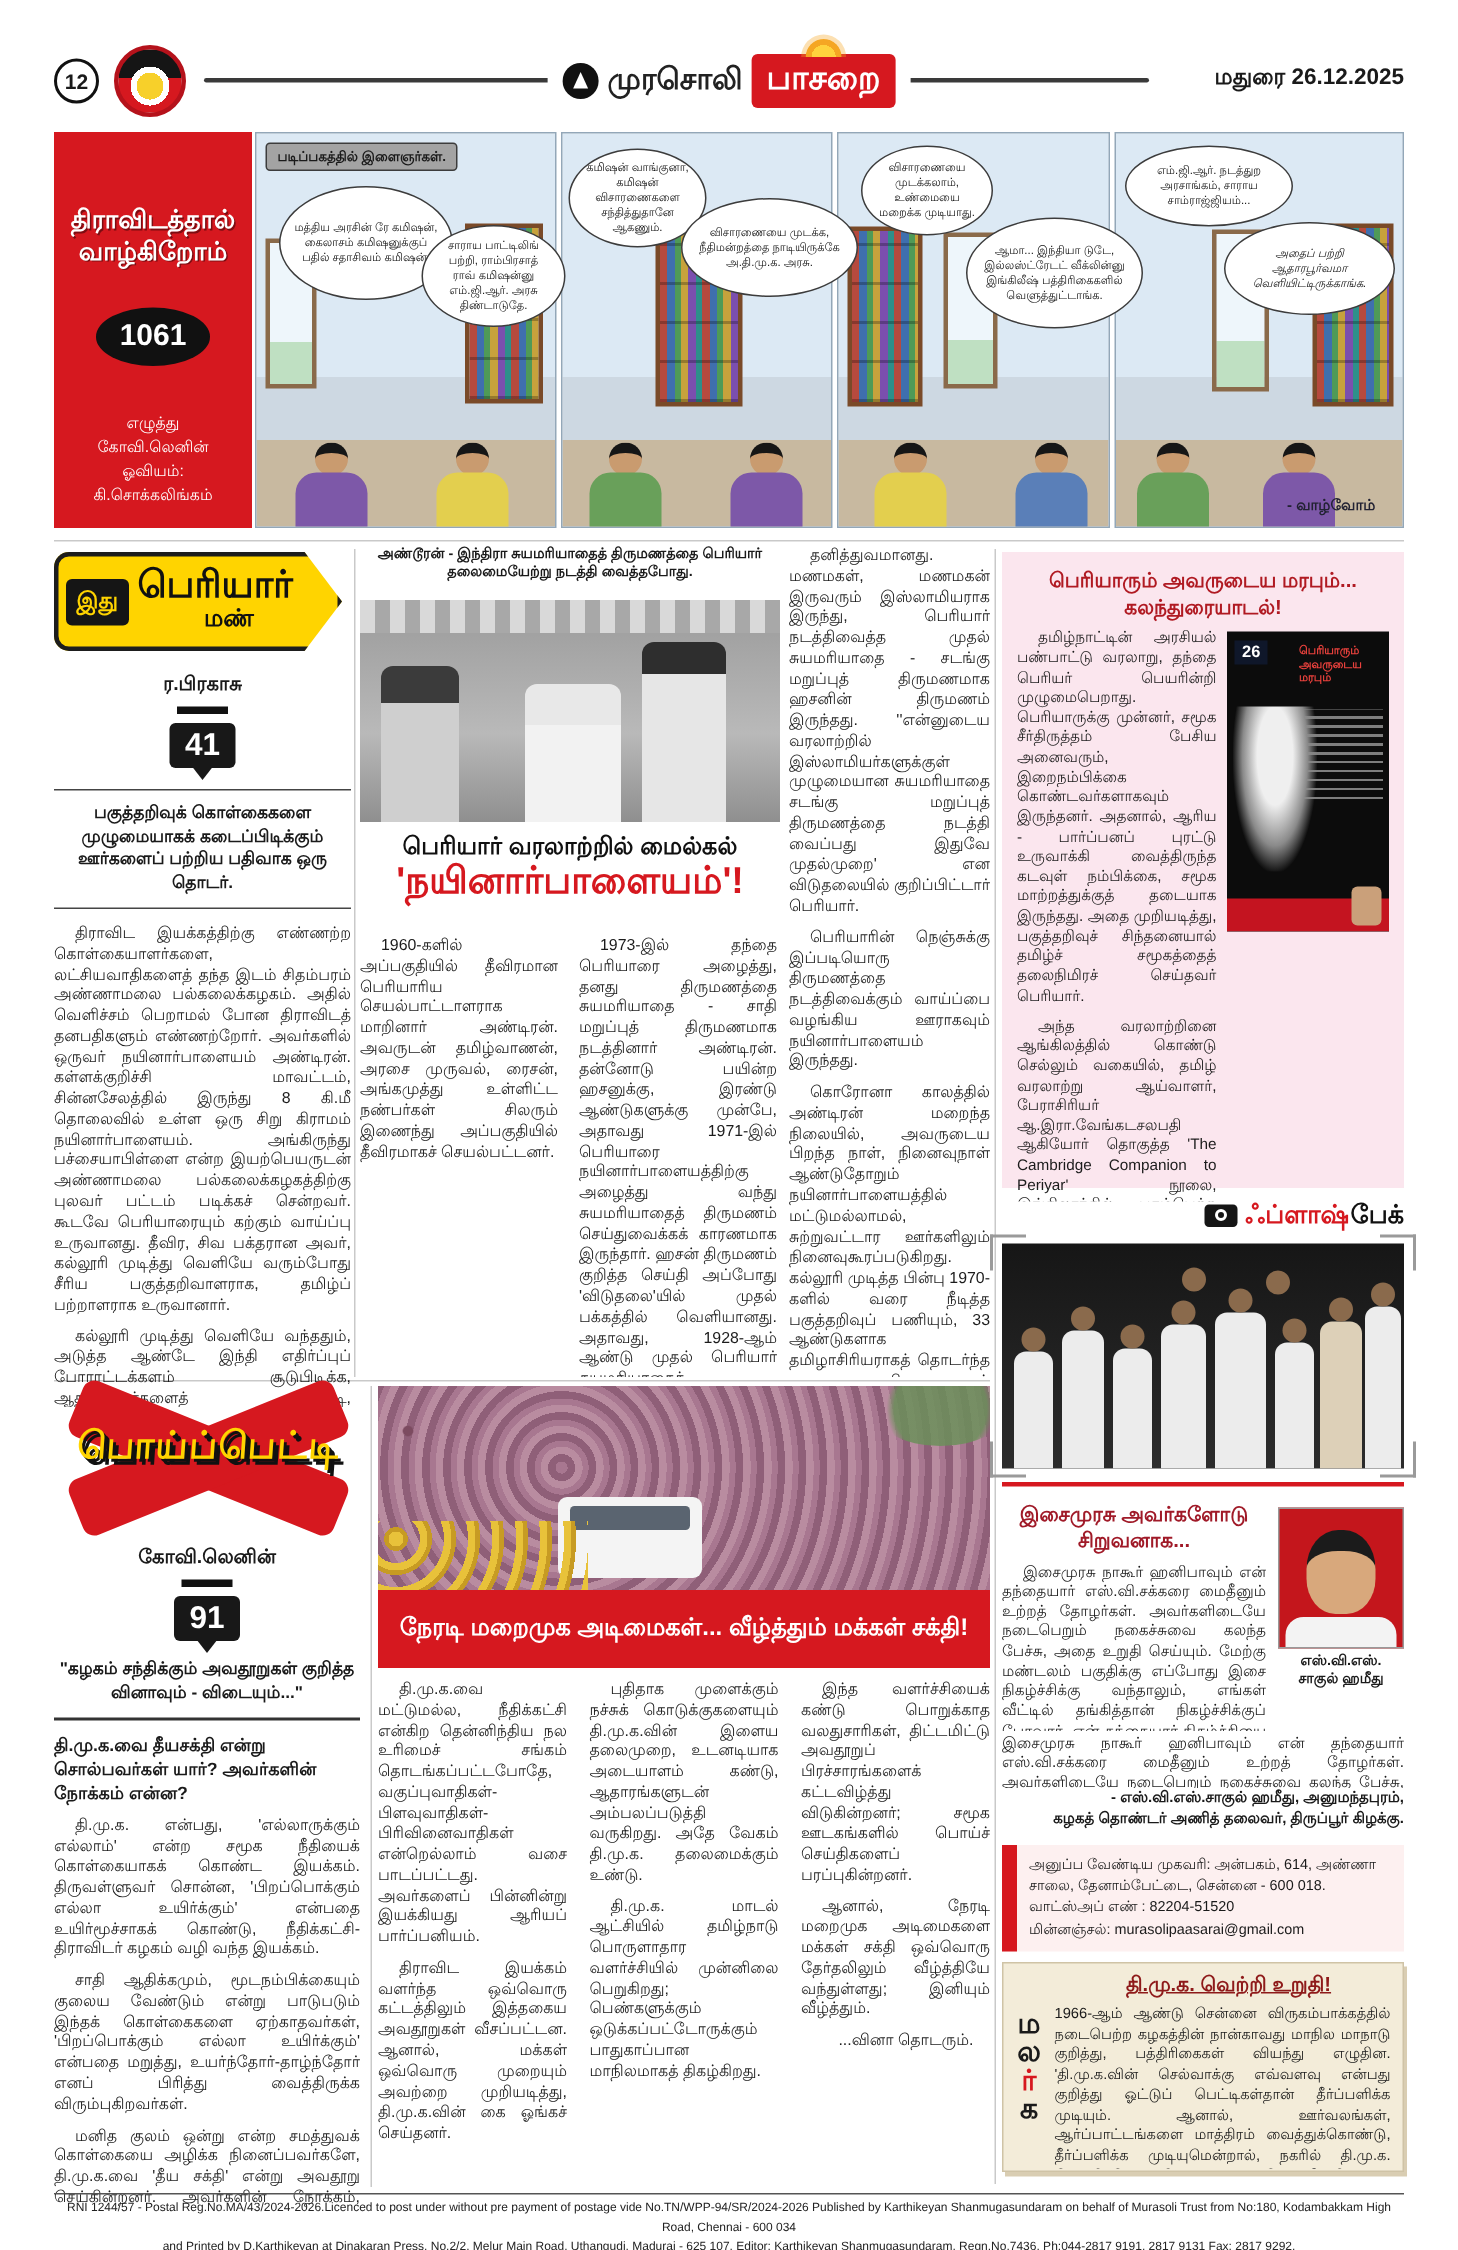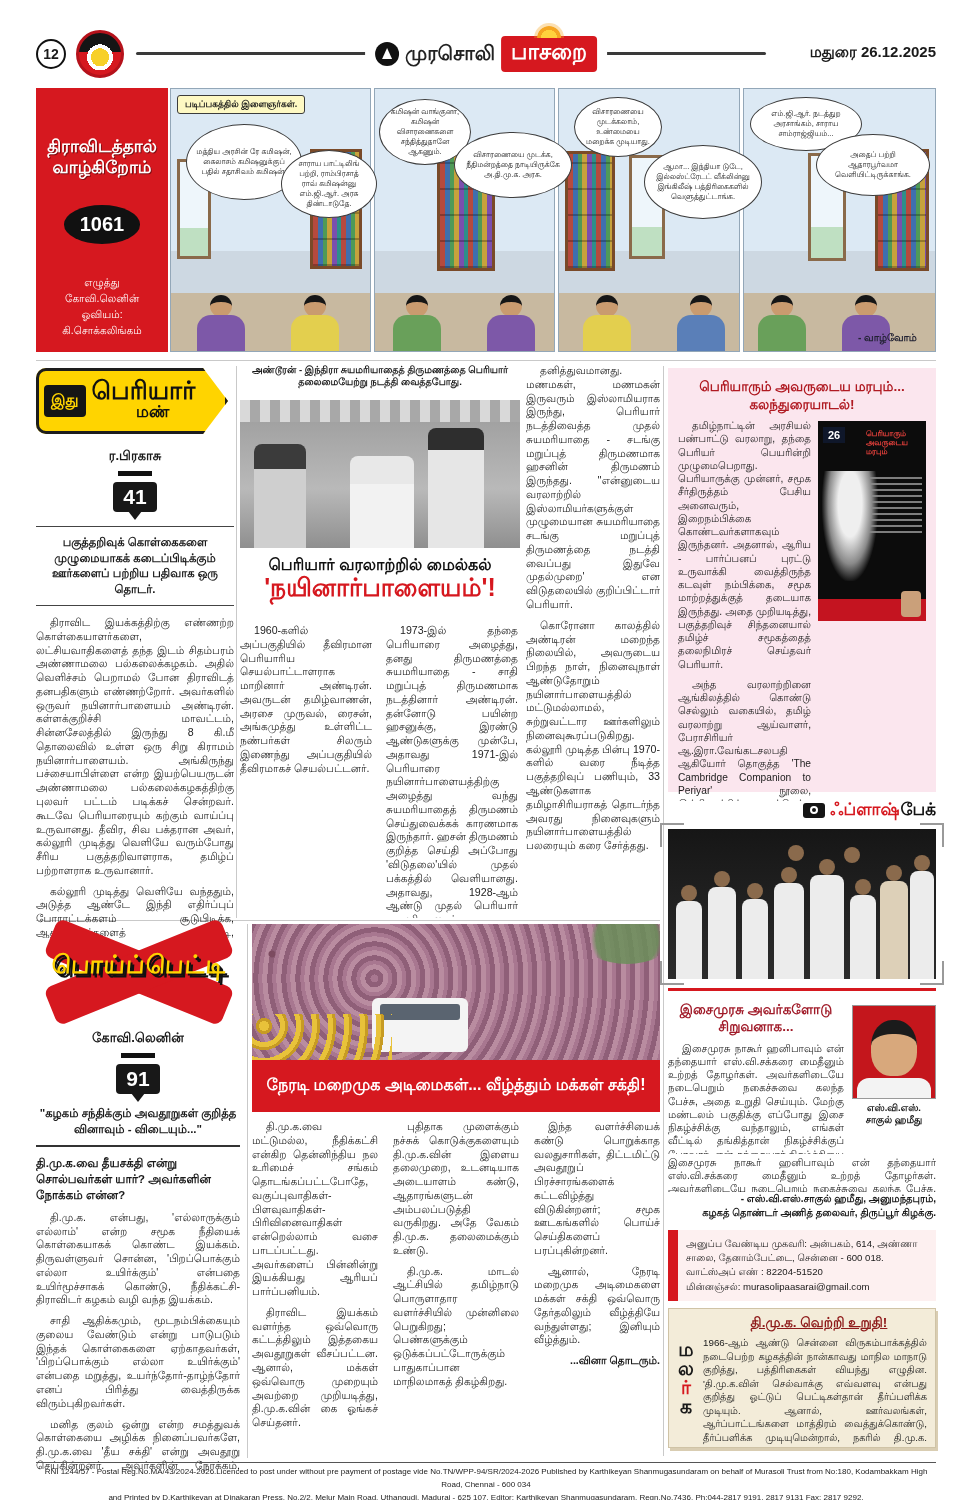--- a/index.html
+++ b/index.html
@@ -42,21 +42,21 @@
       border:3px solid #7a4a28;box-sizing:border-box;}
   .window{position:absolute;background:linear-gradient(180deg,#eef6fb 0 70%,#bfe0c2 70% 100%);
       border:3px solid #8a6a4a;box-sizing:border-box;}
   .person{position:absolute;}
   .person .head{width:22px;height:22px;border-radius:50%;background:#c99b6f;margin:0 auto;
       border-top:7px solid #161616;box-sizing:border-box;}
   .person .torso{width:48px;height:36px;border-radius:14px 14px 0 0;margin-top:-2px;}
   .bubble{position:absolute;background:#fff;border:1.5px solid #3c3c3c;border-radius:50%;
       display:flex;align-items:center;justify-content:center;text-align:center;
       font-size:7.6px;line-height:1.3;padding:7px 9px;box-sizing:border-box;color:#101010;font-weight:500;}
-  .pcaption{position:absolute;background:#fef9c3;border:1.5px solid #3c3c3c;border-radius:3px;
+  .pcaption{position:absolute;background:#a3a3a3;border:1.5px solid #3c3c3c;border-radius:3px;
       font-size:9px;font-weight:bold;padding:3px 7px;}
   .comic-sign{position:absolute;font-size:10px;font-weight:bold;color:#223;}
   
   .bodytxt{font-size:10.6px;line-height:1.3;color:#1c1c1c;}
   .bodytxt p{margin:0 0 7px;text-indent:14px;}
   .colhead-red{color:#b01a22;font-weight:900;text-align:center;}
   .vrule{position:absolute;width:1px;background:#c9c9c9;}
   .hrule{position:absolute;height:1px;background:#c9c9c9;}
   
   .pm-logo{width:192px;height:66px;background:#ffd400;border-radius:10px;position:relative;
@@ -72,21 +72,21 @@
   .badge:after{content:"";position:absolute;left:50%;bottom:-8px;transform:translateX(-50%);
       border-left:7px solid transparent;border-right:7px solid transparent;border-top:9px solid #181818;}
   .intro{font-weight:bold;font-size:11.5px;text-align:center;line-height:1.35;
       border-top:1.5px solid #444;border-bottom:1.5px solid #444;padding:8px 2px;margin:14px 0 10px;}
   
   .ms-caption{font-size:9.6px;font-weight:bold;text-align:center;line-height:1.3;}
   .bw-photo{background:linear-gradient(180deg,#9a9a9a,#b9b9b9 60%,#8f8f8f);position:relative;overflow:hidden;}
   .bw-photo .fig{position:absolute;border-radius:8px 8px 0 0;}
   .hl-black{font-size:16px;font-weight:900;color:#101010;text-align:center;line-height:1.15;}
   .hl-red{font-size:25px;font-weight:900;color:#d6181f;text-align:center;line-height:1.1;}
-  .ending{font-weight:700;text-align:right;}
+  .ending{font-weight:400;text-align:center;}
   
   .pinkbox{background:#fbe6ee;padding:10px 10px 8px;box-sizing:border-box;}
   .poster{float:right;width:108px;height:200px;background:#0c0c0c;margin:2px 0 5px 7px;position:relative;overflow:hidden;}
   .poster .tag{position:absolute;left:5px;top:6px;background:#0f172a;color:#fff;font-weight:900;font-size:11px;padding:2px 5px;}
   .poster .ptitle{position:absolute;right:4px;top:8px;width:56px;color:#e8413c;font-weight:900;font-size:7.5px;line-height:1.2;}
   .poster .lines{position:absolute;right:4px;top:52px;width:56px;height:60px;
       background:repeating-linear-gradient(0deg,#9a9a9a 0 1.5px,rgba(0,0,0,0) 1.5px 6px);opacity:.8;}
   .poster .beard{position:absolute;left:4px;bottom:40px;width:56px;height:110px;
       background:radial-gradient(ellipse at 50% 30%,#efefef 0 30%,#8a8a8a 55%,rgba(0,0,0,0) 72%);}
   .poster .strip{position:absolute;left:0;right:0;bottom:0;height:22px;background:#c41420;}
@@ -239,21 +239,21 @@
     </div>
 
     <div class="pcaption" style="left:7px;top:7px;">படிப்பகத்தில் இளைஞர்கள்.</div>
     <div class="bubble" style="left:16px;top:36px;width:116px;height:76px;">மத்திய அரசின் ரே கமிஷன், கைலாசம் கமிஷனுக்குப் பதில் சதாசிவம் கமிஷன்.</div>
     <div class="bubble" style="left:209px;top:11px;width:92px;height:66px;">கமிஷன் வாங்குனா, கமிஷன் விசாரணைகளை சந்தித்துதானே ஆகணும்.</div>
     <div class="bubble" style="left:111px;top:62px;width:96px;height:68px;">சாராய பாட்டிலிங் பற்றி, ராம்பிரசாத் ராவ் கமிஷன்னு எம்.ஜி.ஆர். அரசு திண்டாடுதே.</div>
     <div class="bubble" style="left:284px;top:44px;width:118px;height:66px;">விசாரணையை முடக்க, நீதிமன்றத்தை நாடியிருக்கே அ.தி.மு.க. அரசு.</div>
     <div class="bubble" style="left:404px;top:9px;width:88px;height:60px;">விசாரணையை முடக்கலாம், உண்மையை மறைக்க முடியாது.</div>
     <div class="bubble" style="left:474px;top:57px;width:118px;height:74px;">ஆமா... இந்தியா டுடே, இல்லஸ்ட்ரேடட் வீக்லின்னு இங்கிலீஷ் பத்திரிகைகளில் வெளுத்துட்டாங்க.</div>
     <div class="bubble" style="left:580px;top:9px;width:112px;height:54px;">எம்.ஜி.ஆர். நடத்துற அரசாங்கம், சாராய சாம்ராஜ்ஜியம்...</div>
-    <div class="bubble" style="left:646px;top:46px;width:114px;height:62px;">அதைப் பற்றி ஆதாரபூர்வமா வெளியிட்டிருக்காங்க.</div>
+    <div class="bubble" style="left:646px;top:60px;width:114px;height:62px;font-style:italic;">அதைப் பற்றி ஆதாரபூர்வமா வெளியிட்டிருக்காங்க.</div>
     <div class="comic-sign" style="left:688px;top:244px;">- வாழ்வோம்</div>
   </div>
 
   <div class="hrule" style="left:36px;top:360px;width:900px;"></div>
   <div class="vrule" style="left:236px;top:366px;height:552px;"></div>
   <div class="vrule" style="left:663px;top:366px;height:1090px;"></div>
   <div class="hrule" style="left:36px;top:920px;width:624px;"></div>
   <div class="vrule" style="left:247px;top:924px;height:534px;"></div>
 
   <div class="abs" style="left:36px;top:368px;width:198px;">
@@ -287,20 +287,21 @@
       <div class="hl-red">'நயினார்பாளையம்'!</div>
     </div>
     <div class="bodytxt jt clip abs" style="left:0;top:260px;width:132px;height:294px;">
       <p>1960-களில் அப்பகுதியில் தீவிரமான பெரியாரிய செயல்பாட்டாளராக மாறினார் அண்டிரன். அவருடன் தமிழ்வாணன், அரசை முருவல், ரைசன், அங்கமுத்து உள்ளிட்ட நண்பர்கள் சிலரும் இணைந்து அப்பகுதியில் தீவிரமாகச் செயல்பட்டனர்.</p>
     </div>
     <div class="bodytxt jt clip abs" style="left:146px;top:260px;width:132px;height:294px;">
       <p>1973-இல் தந்தை பெரியாரை அழைத்து, தனது திருமணத்தை சுயமரியாதை - சாதி மறுப்புத் திருமணமாக நடத்தினார் அண்டிரன். தன்னோடு பயின்ற ஹசனுக்கு, இரண்டு ஆண்டுகளுக்கு முன்பே, அதாவது 1971-இல் பெரியாரை நயினார்பாளையத்திற்கு அழைத்து வந்து சுயமரியாதைத் திருமணம் செய்துவைக்கக் காரணமாக இருந்தார். ஹசன் திருமணம் குறித்த செய்தி அப்போது 'விடுதலை'யில் முதல் பக்கத்தில் வெளியானது. அதாவது, 1928-ஆம் ஆண்டு முதல் பெரியார் சுயமரியாதைத் திருமணங்களை நடத்தி வைத்திருந்தாலும், ஹசனின் திருமணம்</p>
     </div>
     <div class="bodytxt jt clip abs" style="left:286px;top:0;width:134px;height:554px;">
       <p>தனித்துவமானது. மணமகள், மணமகன் இருவரும் இஸ்லாமியராக இருந்து, பெரியார் நடத்திவைத்த முதல் சுயமரியாதை - சடங்கு மறுப்புத் திருமணமாக ஹசனின் திருமணம் இருந்தது. ''என்னுடைய வரலாற்றில் இஸ்லாமியர்களுக்குள் முழுமையான சுயமரியாதை சடங்கு மறுப்புத் திருமணத்தை நடத்தி வைப்பது இதுவே முதல்முறை' என விடுதலையில் குறிப்பிட்டார் பெரியார்.</p>
+      <p>பெரியாரின் நெஞ்சுக்கு இப்படியொரு திருமணத்தை நடத்திவைக்கும் வாய்ப்பை வழங்கிய ஊராகவும் நயினார்பாளையம் இருந்தது.</p>
       <p>கொரோனா காலத்தில் அண்டிரன் மறைந்த நிலையில், அவருடைய பிறந்த நாள், நினைவுநாள் ஆண்டுதோறும் நயினார்பாளையத்தில் மட்டுமல்லாமல், சுற்றுவட்டார ஊர்களிலும் நினைவுகூரப்படுகிறது. கல்லூரி முடித்த பின்பு 1970-களில் வரை நீடித்த பகுத்தறிவுப் பணியும், 33 ஆண்டுகளாக தமிழாசிரியராகத் தொடர்ந்த அவரது நினைவுகளும் நயினார்பாளையத்தில் பலரையும் கரை சேர்த்தது.</p>
 
     </div>
   </div>
 
   <div class="abs pinkbox" style="left:668px;top:368px;width:268px;height:424px;">
     <div class="colhead-red" style="font-size:13.5px;line-height:1.3;margin-bottom:6px;">
       <div>பெரியாரும் அவருடைய மரபும்...</div>
       <div>கலந்துரையாடல்!</div>
     </div>

